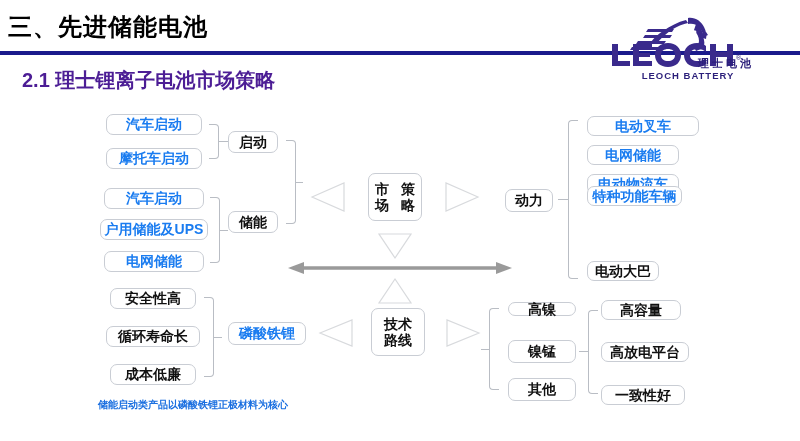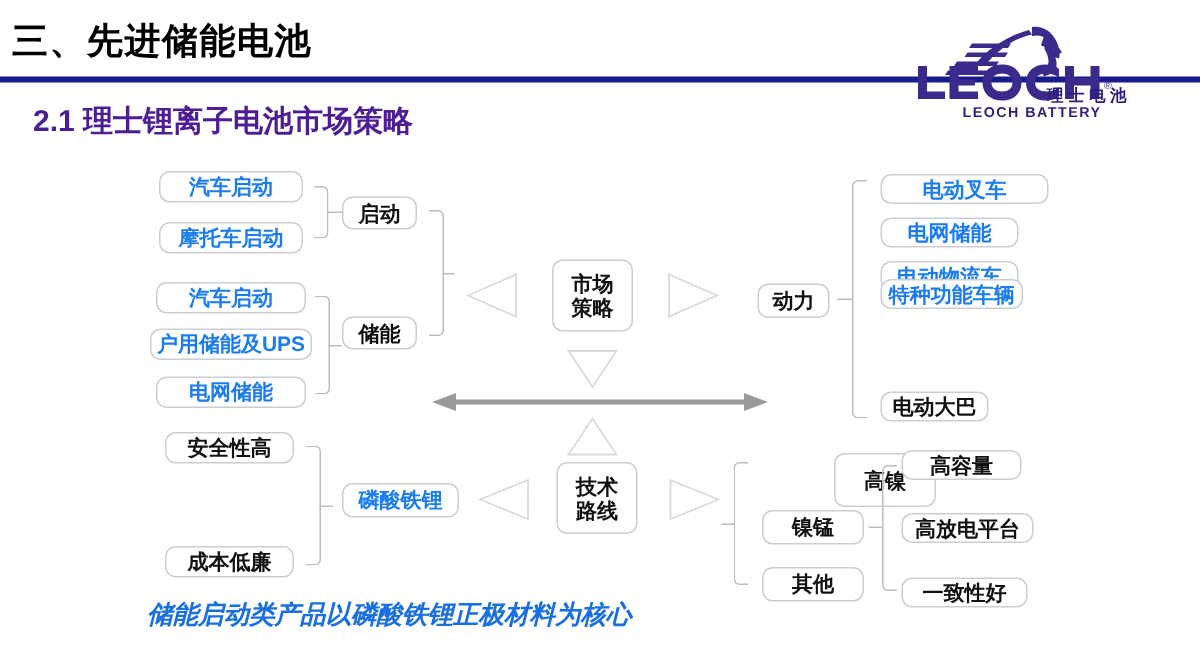--- a/index.html
+++ b/index.html
@@ -72,21 +72,21 @@
   .tri{position:absolute;}
   .tri svg{display:block;overflow:visible;}
 
   
   .dbl-arrow{position:absolute;}
   .dbl-arrow svg{display:block;}
 
   
   .footer-note{
     position:absolute;left:98px;top:398px;
-    font-size:17px;font-weight:bold;font-style:italic;
+    font-size:10px;font-weight:bold;
     color:#1a6fe0;white-space:nowrap;
   }
 </style>
 </head>
 <body>
 
 <div class="slide">
 
   <div class="hdr-title">三、先进储能电池</div>
   <div class="hdr-rule"></div>
@@ -139,21 +139,21 @@
 
   <div class="brk" style="left:286px;top:140px;width:10px;height:84px;border-radius:0 4px 4px 0;"></div>
   <div class="brk-stub" style="left:295px;top:182px;width:8px;"></div>
 
   <div class="tri" style="left:310px;top:181px;">
     <svg width="36" height="32" viewBox="0 0 36 32">
       <polygon points="2,16 34,2 34,30" fill="#ffffff" stroke="#d8dadd" stroke-width="1.2"></polygon>
     </svg>
   </div>
 
-  <div class="box center" style="left:368px;top:173px;width:54px;height:48px;flex-direction:column;">
+  <div class="box center" style="left:368px;top:173px;width:54px;height:48px;flex-direction:row;">
     <span>市场</span>
     <span>策略</span>
   </div>
 
   <div class="tri" style="left:444px;top:181px;">
     <svg width="36" height="32" viewBox="0 0 36 32">
       <polygon points="34,16 2,2 2,30" fill="#ffffff" stroke="#d8dadd" stroke-width="1.2"></polygon>
     </svg>
   </div>
 
@@ -182,20 +182,21 @@
     </svg>
   </div>
 
   <div class="tri" style="left:377px;top:277px;">
     <svg width="36" height="28" viewBox="0 0 36 28">
       <polygon points="18,2 2,26 34,26" fill="#ffffff" stroke="#d8dadd" stroke-width="1.2"></polygon>
     </svg>
   </div>
 
   <div class="box" style="left:110px;top:288px;width:86px;height:21px;">安全性高</div>
+  <div class="box" style="left:106px;top:326px;width:94px;height:21px;">循环寿命长</div>
   <div class="box" style="left:110px;top:364px;width:86px;height:21px;">成本低廉</div>
 
   <div class="brk" style="left:204px;top:297px;width:10px;height:80px;border-radius:0 4px 4px 0;"></div>
   <div class="brk-stub" style="left:213px;top:337px;width:9px;"></div>
 
   <div class="box blue" style="left:228px;top:322px;width:78px;height:23px;">磷酸铁锂</div>
 
   <div class="tri" style="left:318px;top:318px;">
     <svg width="36" height="30" viewBox="0 0 36 30">
       <polygon points="2,15 34,2 34,28" fill="#ffffff" stroke="#d8dadd" stroke-width="1.2"></polygon>
@@ -209,21 +210,21 @@
 
   <div class="tri" style="left:445px;top:318px;">
     <svg width="36" height="30" viewBox="0 0 36 30">
       <polygon points="34,15 2,2 2,28" fill="#ffffff" stroke="#d8dadd" stroke-width="1.2"></polygon>
     </svg>
   </div>
 
   <div class="brk right" style="left:489px;top:308px;width:10px;height:82px;border-radius:4px 0 0 4px;"></div>
   <div class="brk-stub" style="left:481px;top:349px;width:9px;"></div>
 
-  <div class="box" style="left:508px;top:302px;width:68px;height:36px;margin-left:48px;">高镍</div>
+  <div class="box" style="left:508px;top:302px;width:68px;height:14px;">高镍</div>
   <div class="box" style="left:508px;top:340px;width:68px;height:23px;">镍锰</div>
   <div class="box" style="left:508px;top:378px;width:68px;height:23px;">其他</div>
 
   <div class="brk right" style="left:588px;top:310px;width:10px;height:84px;border-radius:4px 0 0 4px;"></div>
   <div class="brk-stub" style="left:579px;top:351px;width:9px;"></div>
 
   <div class="box" style="left:601px;top:342px;width:88px;height:20px;">高放电平台</div>
   <div class="box" style="left:601px;top:300px;width:80px;height:20px;">高容量</div>
   <div class="box" style="left:601px;top:385px;width:84px;height:20px;">一致性好</div>
 

